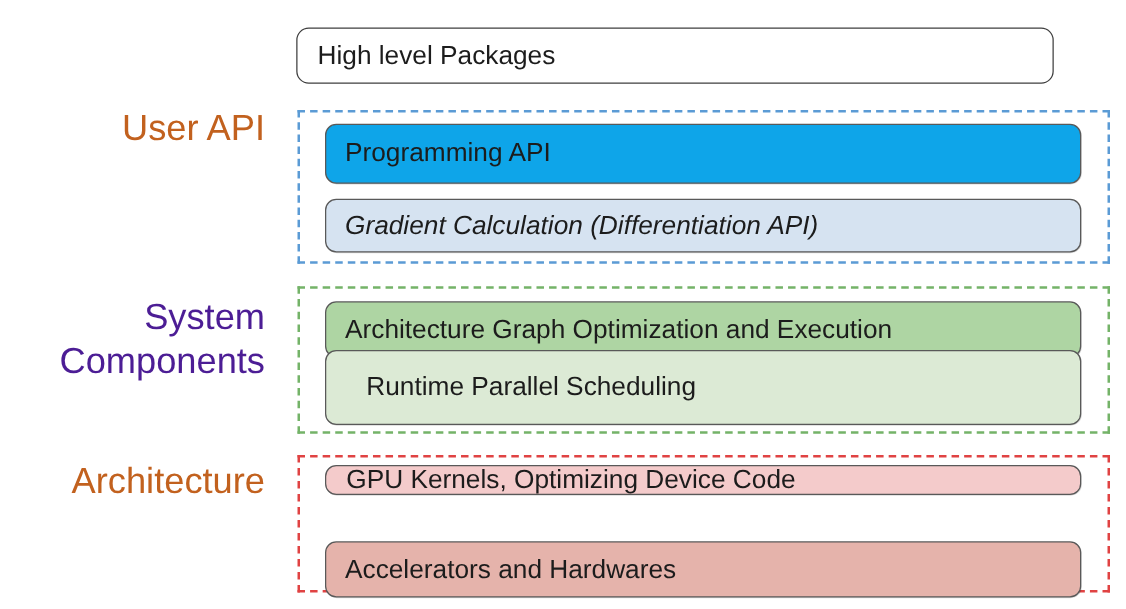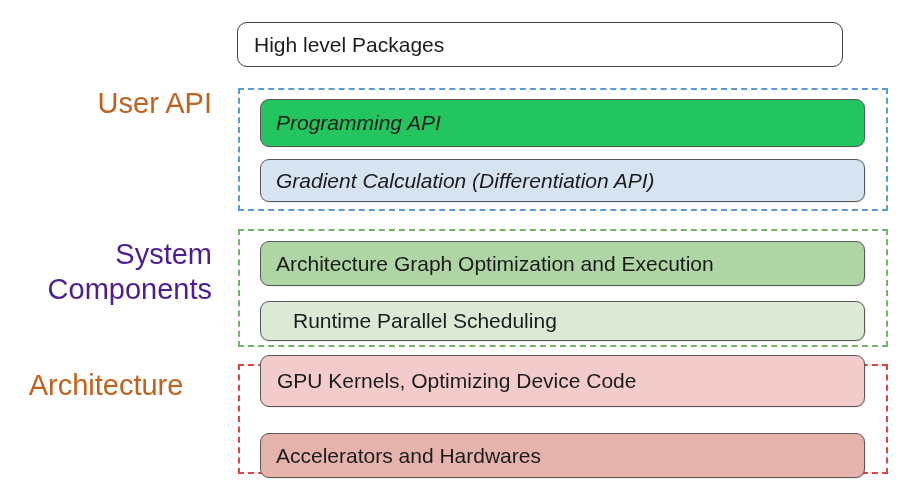--- a/index.html
+++ b/index.html
@@ -53,54 +53,54 @@
     display: flex;
     align-items: center;
     padding-left: 15px;
     font-size: 21px;
     color: #1c1c1c;
     box-shadow: 0.5px 0.5px 0 rgba(0,0,0,0.15);
   }
   .b00 { top: 99px;  height: 48px; }
   .b01 { top: 159px; height: 43px; }
   .b10 { top: 241px; height: 45px; }
-  .b11 { top: 301px; height: 40px; padding-left: 32px; }
-  .b20 { top: 355px; height: 52px; padding-left: 16px; }
+  .b11 { top: 280px; height: 60px; padding-left: 32px; }
+  .b20 { top: 372px; height: 24px; padding-left: 16px; }
   .b21 { top: 417px; height: 45px; margin-top: 16px; }
   
   .side-label {
     position: absolute;
     left: 0;
     width: 212px;
     text-align: right;
     font-weight: normal;
     font-size: 29px;
     line-height: 35px;
     letter-spacing: 0;
   }
   .lbl-0 { top: 86px; }
   .lbl-1 { top: 237px; }
-  .lbl-2 { top: 368px; text-align: center; }
+  .lbl-2 { top: 368px; }
 </style>
 </head>
 <body>
 
 <div class="canvas">
 
   <div class="top-box">High level Packages</div>
 
   <div class="side-label lbl-0" style="color: rgb(194, 97, 30);">User API</div>
   <div class="side-label lbl-1" style="color: #4c1d95;">System Components</div>
   <div class="side-label lbl-2" style="color: rgb(194, 97, 30);">Architecture</div>
 
   <div class="group group-0" style="border-color: rgb(91, 155, 213);"></div>
   <div class="group group-1" style="border-color: rgb(116, 179, 104);"></div>
   <div class="group group-2" style="border-color: rgb(224, 67, 67);"></div>
 
-  <div class="layer b00" style="background-color: #22c55e; font-style: italic;">Programming API</div>
+  <div class="layer b00" style="background-color: #0ea5e9;">Programming API</div>
   <div class="layer b01" style="background-color: rgb(214, 227, 241); font-style: italic;">Gradient Calculation (Differentiation API)</div>
 
   <div class="layer b10" style="background-color: rgb(174, 213, 163);">Architecture Graph Optimization and Execution</div>
   <div class="layer b11" style="background-color: rgb(220, 234, 213);">Runtime Parallel Scheduling</div>
 
   <div class="layer b20" style="background-color: rgb(244, 203, 203);">GPU Kernels, Optimizing Device Code</div>
   <div class="layer b21" style="background-color: rgb(229, 179, 171);">Accelerators and Hardwares</div>
 
 </div>
 

